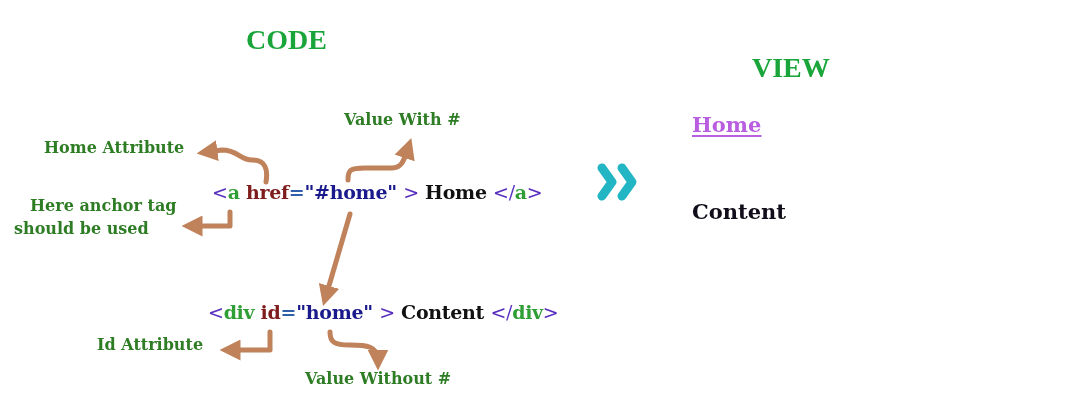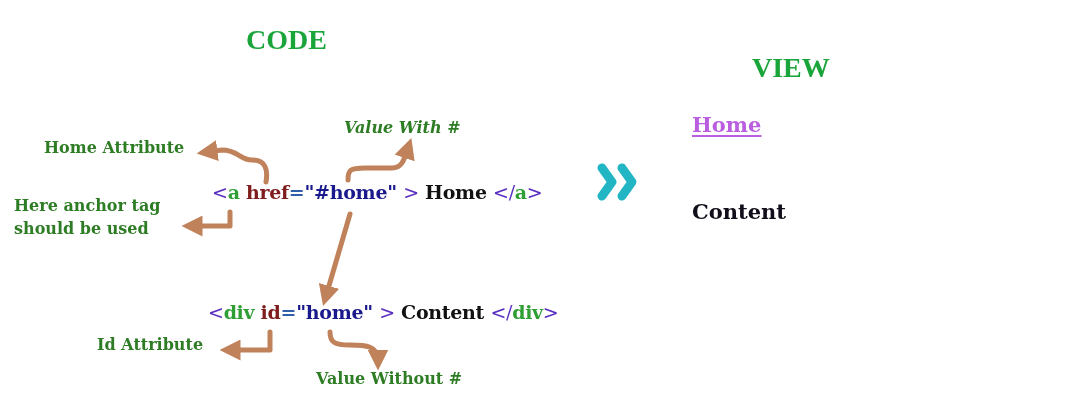--- a/index.html
+++ b/index.html
@@ -59,25 +59,25 @@
 
     <path d="M350,214 L326,296" marker-end="url(#ah)"></path>
 
     <path d="M270,332 L270,350 L230,350" marker-end="url(#ah)"></path>
 
     <path d="M330,332 C330,342 334,345 350,345 C366,345 378,346 378,360" marker-end="url(#ah)"></path>
   </g>
 </svg>
 
 <div class="abs label" style="left:44px; top:137px;">Home Attribute</div>
-<div class="abs label" style="left:344px; top:117px;font-style:italic;">Value With #</div>
-<div class="abs label" style="left:14px; top:195px;">Here anchor tag</div>
+<div class="abs label" style="left:344px; top:109px;">Value With #</div>
+<div class="abs label" style="left:30px; top:195px;">Here anchor tag</div>
 <div class="abs label" style="left:14px; top:218px;">should be used</div>
 <div class="abs label" style="left:97px; top:334px;">Id Attribute</div>
-<div class="abs label" style="left:305px; top:368px;margin-left:11px;">Value Without #</div>
+<div class="abs label" style="left:305px; top:368px;">Value Without #</div>
 
 <div class="abs code" style="left:212px; top:181px;">
   <span class="c-bracket">&lt;</span><span class="c-tag">a</span>&nbsp;<span class="c-attr">href</span><span class="c-eq">=</span><span class="c-val">"#home"</span>&nbsp;<span class="c-bracket">&gt;</span>&nbsp;<span class="c-text">Home</span>&nbsp;<span class="c-bracket">&lt;/</span><span class="c-tag">a</span><span class="c-bracket">&gt;</span>
 </div>
 
 <div class="abs code" style="left:208px; top:301px;">
   <span class="c-bracket">&lt;</span><span class="c-tag">div</span>&nbsp;<span class="c-attr">id</span><span class="c-eq">=</span><span class="c-val">"home"</span>&nbsp;<span class="c-bracket">&gt;</span>&nbsp;<span class="c-text">Content</span>&nbsp;<span class="c-bracket">&lt;/</span><span class="c-tag">div</span><span class="c-bracket">&gt;</span>
 </div>
 
 <svg class="abs" style="left:596px; top:160px;" width="46" height="46" viewBox="0 0 46 46">

